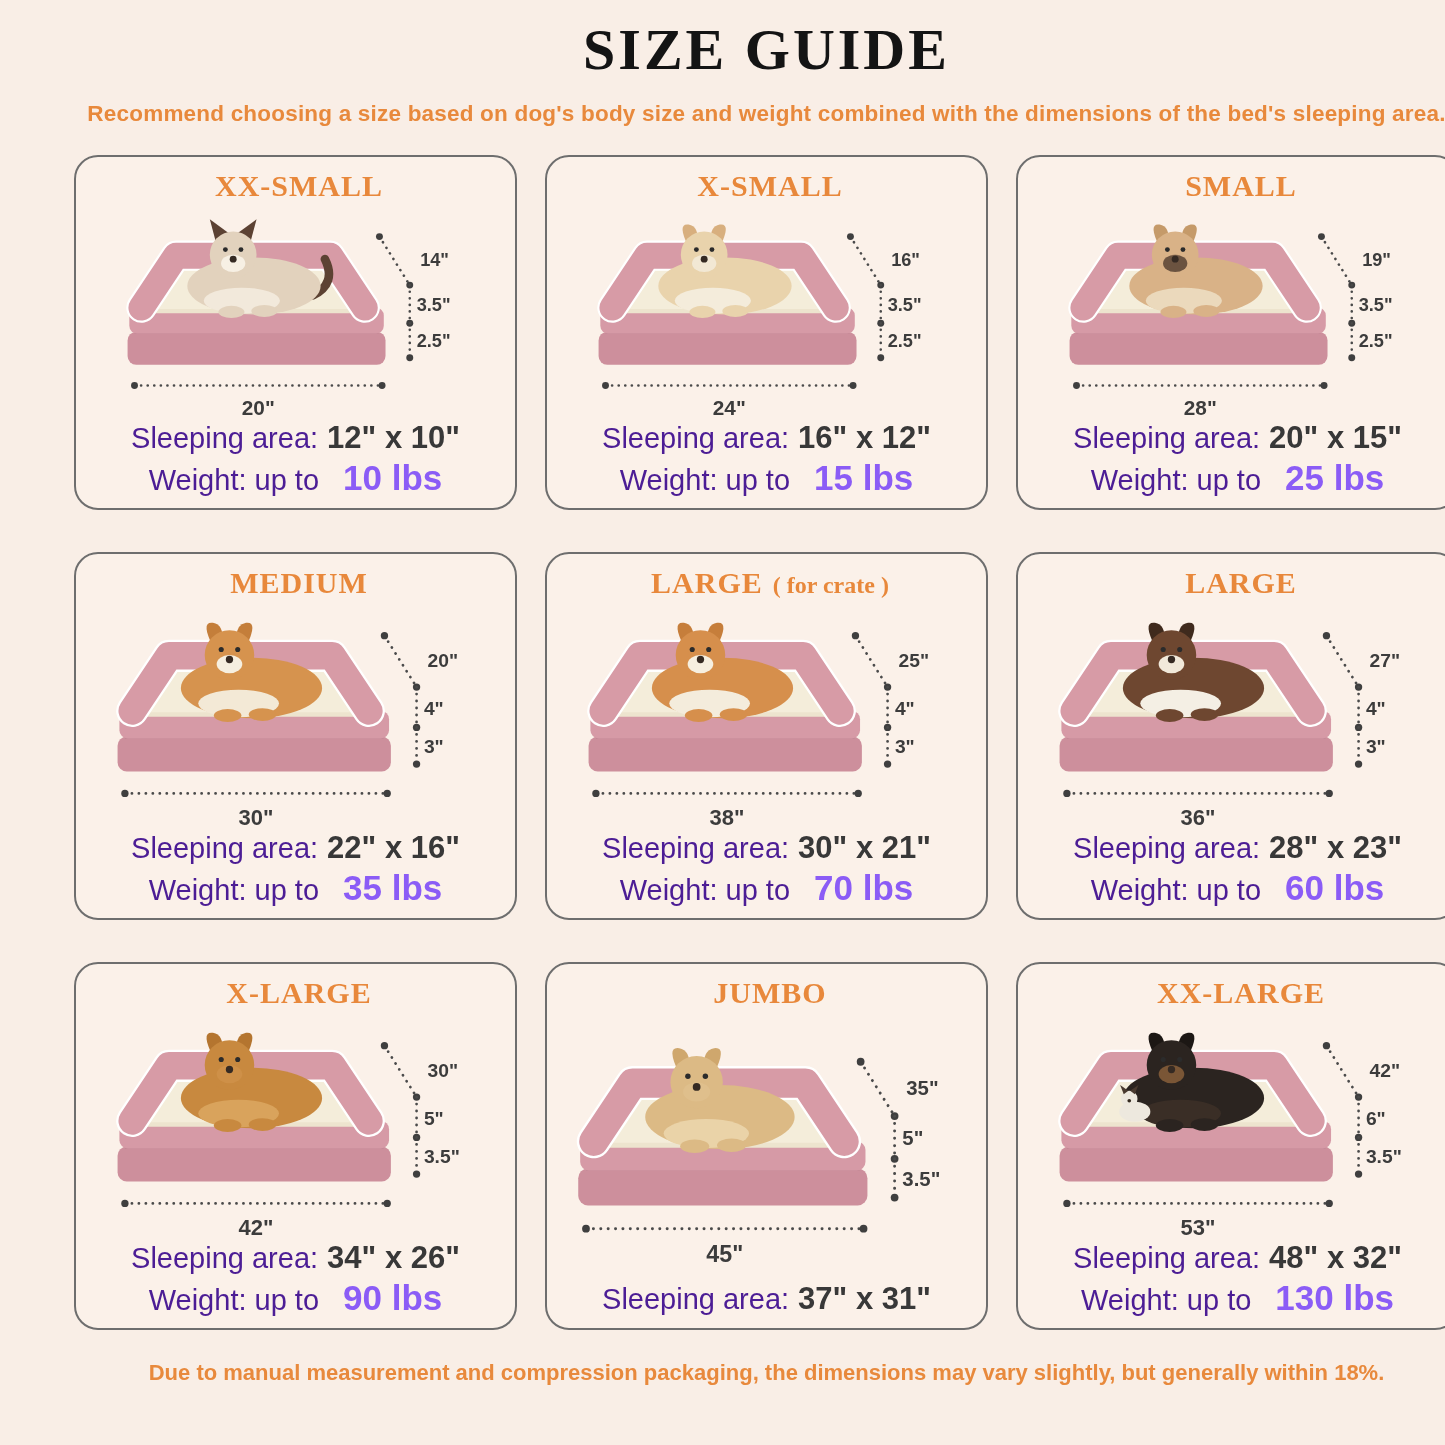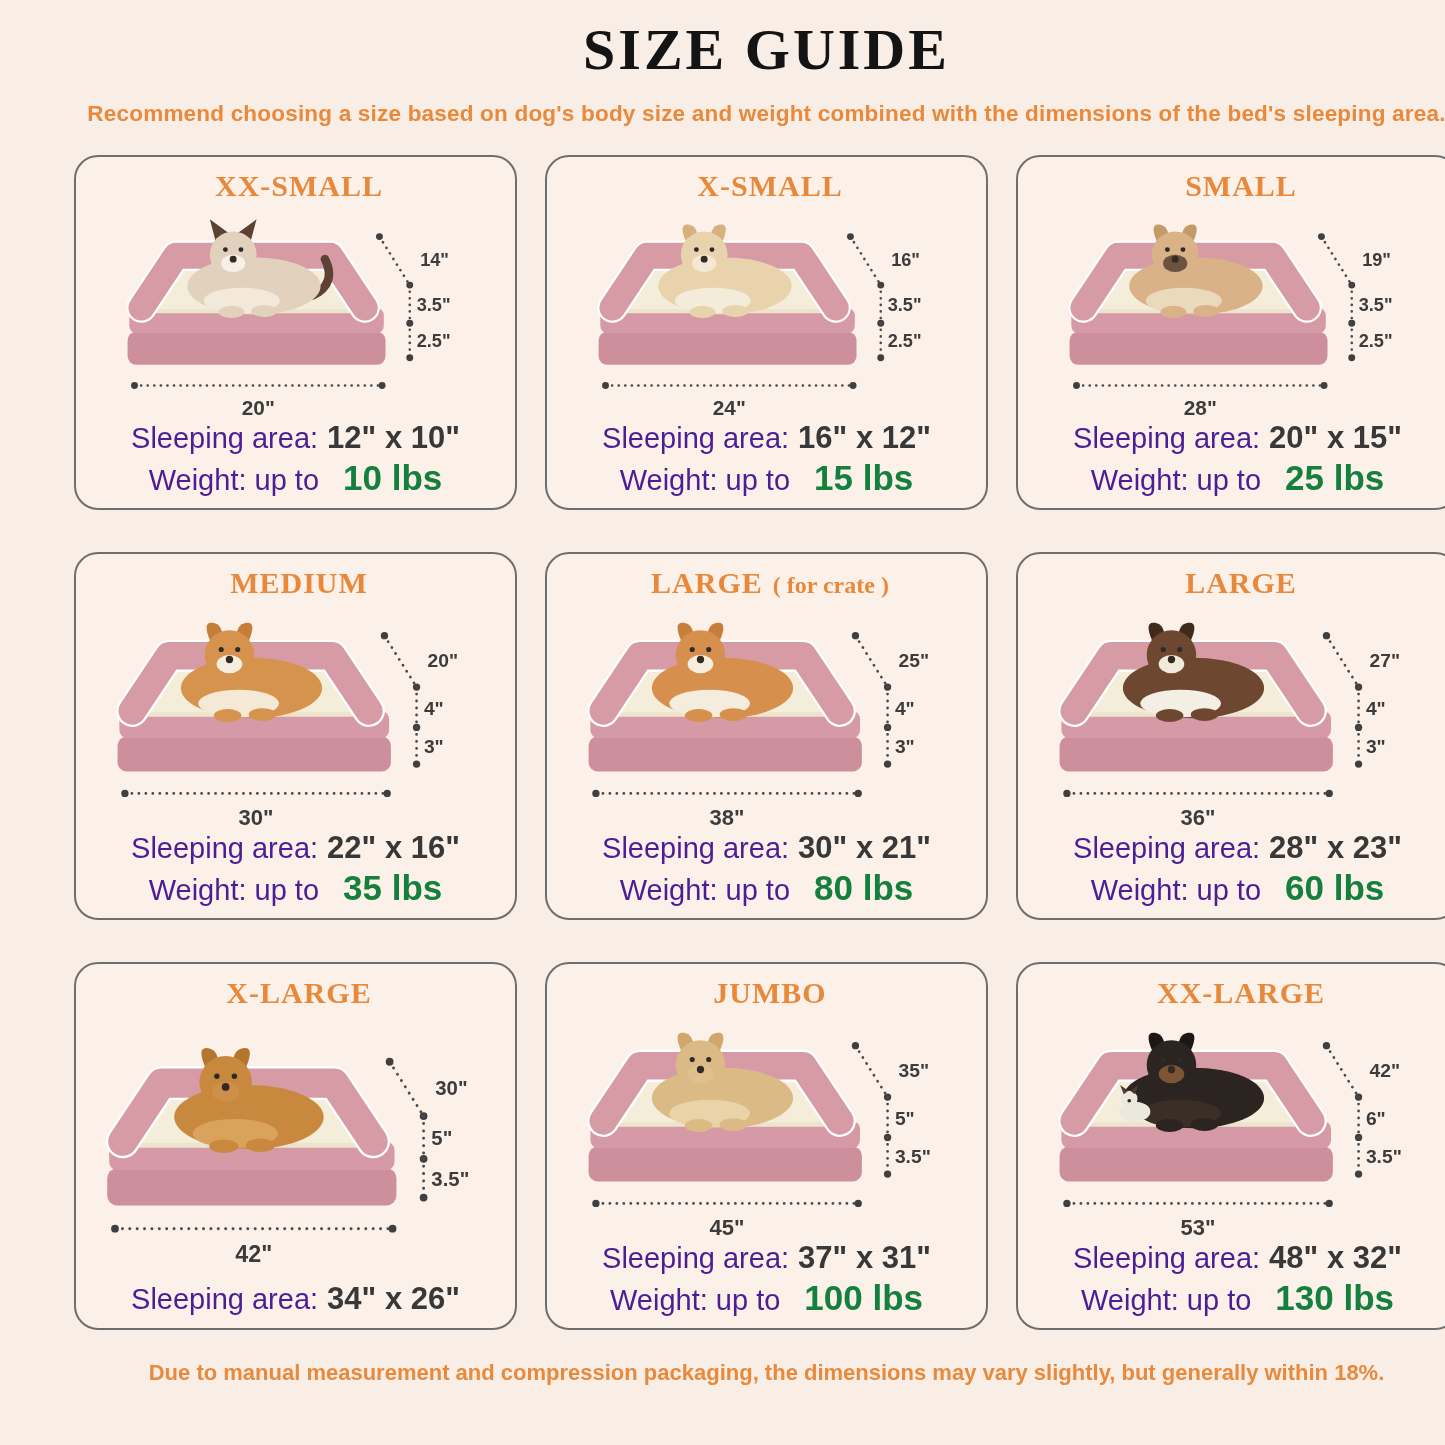--- a/index.html
+++ b/index.html
@@ -45,21 +45,21 @@
   .card-title .suffix{font-size:24px;font-weight:700;margin-left:10px;letter-spacing:0;}
   .card-title .suffix:empty{display:none;}
   svg.bed{width:100%;height:224px;flex:1 1 auto;display:block;}
   .dotline{stroke:#4A4A4A;stroke-width:3;stroke-dasharray:0.1 7.5;stroke-linecap:round;fill:none;}
   .dotend{fill:#3F3F3F;}
   .dimtext{font-family:"Liberation Sans",sans-serif;font-weight:700;font-size:21px;fill:#3C3C3C;}
   .dimwidth{font-size:24px;}
   p.specline{margin:0;text-align:center;line-height:1.18;}
   .t-label{color:#4c1d95;font-size:29px;}
   .t-strong{color:#383838;font-weight:700;font-size:31px;margin-left:9px;}
-  .t-orange{color:#15803d;font-weight:700;font-size:35px;margin-left:24px;}
+  .t-orange{color:#8b5cf6;font-weight:700;font-size:35px;margin-left:24px;}
   p.footnote{
     margin:30px 0 0 0;
     font-size:22px;font-weight:700;color:#E8893C;text-align:center;
   }
 </style>
 </head>
 <body>
 
 <div class="page">
   <h1 class="title">SIZE GUIDE</h1>
@@ -350,21 +350,21 @@
         <text x="364" y="74" class="dimtext">25"</text>
         <text x="360" y="126" class="dimtext">4"</text>
         <text x="360" y="168" class="dimtext">3"</text>
         <line x1="34" y1="212" x2="320" y2="212" class="dotline"></line>
         <circle cx="34" cy="212" r="4" class="dotend"></circle>
         <circle cx="320" cy="212" r="4" class="dotend"></circle>
         <text x="177" y="246" class="dimtext dimwidth" text-anchor="middle">38"</text>
       </g>
     </svg>
     <p class="specline"><span class="t-label">Sleeping area:</span><span class="t-strong">30" x 21"</span></p>
-    <p class="specline"><span class="t-label">Weight: up to</span><span class="t-orange">80 lbs</span></p>
+    <p class="specline"><span class="t-label">Weight: up to</span><span class="t-orange">70 lbs</span></p>
   </section>
 
   <section class="card">
     <h2 class="card-title"><span class="main">LARGE</span></h2>
     <svg class="bed" viewBox="0 0 440 252" preserveAspectRatio="xMidYMid meet">
       <g>
         <rect x="26" y="150" width="298" height="38" rx="10" fill="#CD8F9C"></rect>
         <line x1="34" y1="151" x2="316" y2="151" stroke="#BB8290" stroke-width="2"></line>
         <rect x="28" y="122" width="294" height="30" rx="9" fill="#D69AA6"></rect>
         <path d="M80,60 L262,60 L301,126 L41,126 Z" fill="#F4EDDA" stroke="#EDE4CE" stroke-width="5" stroke-linejoin="round"></path>
@@ -468,20 +468,21 @@
         <text x="364" y="74" class="dimtext">30"</text>
         <text x="360" y="126" class="dimtext">5"</text>
         <text x="360" y="168" class="dimtext">3.5"</text>
         <line x1="34" y1="212" x2="320" y2="212" class="dotline"></line>
         <circle cx="34" cy="212" r="4" class="dotend"></circle>
         <circle cx="320" cy="212" r="4" class="dotend"></circle>
         <text x="177" y="246" class="dimtext dimwidth" text-anchor="middle">42"</text>
       </g>
     </svg>
     <p class="specline"><span class="t-label">Sleeping area:</span><span class="t-strong">34" x 26"</span></p>
+    <p class="specline"><span class="t-label">Weight: up to</span><span class="t-orange">90 lbs</span></p>
   </section>
 
   <section class="card">
     <h2 class="card-title"><span class="main">JUMBO</span></h2>
     <svg class="bed" viewBox="0 0 440 252" preserveAspectRatio="xMidYMid meet">
       <g>
         <rect x="26" y="150" width="298" height="38" rx="10" fill="#CD8F9C"></rect>
         <line x1="34" y1="151" x2="316" y2="151" stroke="#BB8290" stroke-width="2"></line>
         <rect x="28" y="122" width="294" height="30" rx="9" fill="#D69AA6"></rect>
         <path d="M80,60 L262,60 L301,126 L41,126 Z" fill="#F4EDDA" stroke="#EDE4CE" stroke-width="5" stroke-linejoin="round"></path>
@@ -526,21 +527,20 @@
         <text x="364" y="74" class="dimtext">35"</text>
         <text x="360" y="126" class="dimtext">5"</text>
         <text x="360" y="168" class="dimtext">3.5"</text>
         <line x1="34" y1="212" x2="320" y2="212" class="dotline"></line>
         <circle cx="34" cy="212" r="4" class="dotend"></circle>
         <circle cx="320" cy="212" r="4" class="dotend"></circle>
         <text x="177" y="246" class="dimtext dimwidth" text-anchor="middle">45"</text>
       </g>
     </svg>
     <p class="specline"><span class="t-label">Sleeping area:</span><span class="t-strong">37" x 31"</span></p>
-    <p class="specline"><span class="t-label">Weight: up to</span><span class="t-orange">100 lbs</span></p>
   </section>
 
   <section class="card">
     <h2 class="card-title"><span class="main">XX-LARGE</span></h2>
     <svg class="bed" viewBox="0 0 440 252" preserveAspectRatio="xMidYMid meet">
       <g>
         <rect x="26" y="150" width="298" height="38" rx="10" fill="#CD8F9C"></rect>
         <line x1="34" y1="151" x2="316" y2="151" stroke="#BB8290" stroke-width="2"></line>
         <rect x="28" y="122" width="294" height="30" rx="9" fill="#D69AA6"></rect>
         <path d="M80,60 L262,60 L301,126 L41,126 Z" fill="#F4EDDA" stroke="#EDE4CE" stroke-width="5" stroke-linejoin="round"></path>

